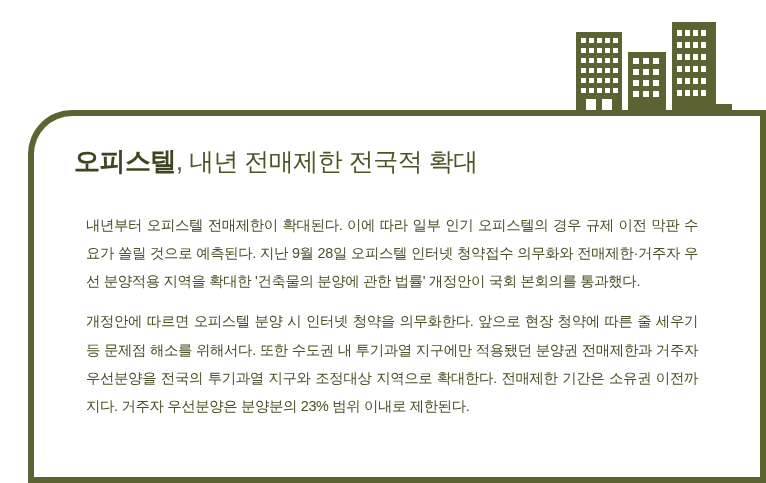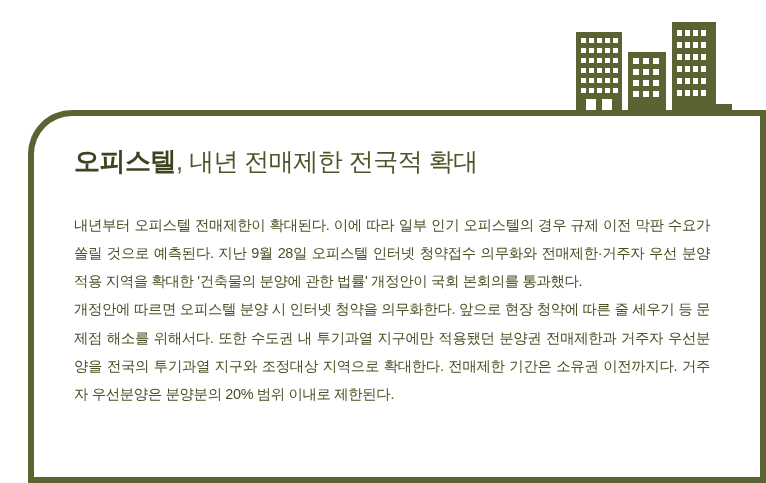--- a/index.html
+++ b/index.html
@@ -86,21 +86,21 @@
   }
 
   .body-copy {
     font-size: 14.4px;
     line-height: 1.95;
     color: #4a4f24;
     letter-spacing: -0.35px;
     text-align: justify;
   }
   .body-copy p {
-    margin: 0;
+    margin: 12px;
   }
   .body-copy p + p {
     margin-top: 0px;
   }
 </style>
 </head>
 <body>
 
 <div class="page">
 
@@ -195,17 +195,17 @@
   <div class="frame-right"></div>
 
   <div class="content">
 
     <h1 class="headline">
       <span class="lead">오피스텔</span><span class="rest">, 내년 전매제한 전국적 확대</span>
     </h1>
 
     <div class="body-copy">
       <p>내년부터 오피스텔 전매제한이 확대된다. 이에 따라 일부 인기 오피스텔의 경우 규제 이전 막판 수요가 쏠릴 것으로 예측된다. 지난 9월 28일 오피스텔 인터넷 청약접수 의무화와 전매제한·거주자 우선 분양적용 지역을 확대한 '건축물의 분양에 관한 법률' 개정안이 국회 본회의를 통과했다.</p>
-      <p>개정안에 따르면 오피스텔 분양 시 인터넷 청약을 의무화한다. 앞으로 현장 청약에 따른 줄 세우기 등 문제점 해소를 위해서다. 또한 수도권 내 투기과열 지구에만 적용됐던 분양권 전매제한과 거주자 우선분양을 전국의 투기과열 지구와 조정대상 지역으로 확대한다. 전매제한 기간은 소유권 이전까지다. 거주자 우선분양은 분양분의 20% 범위 이내로 제한된다.</p>
+      <p>개정안에 따르면 오피스텔 분양 시 인터넷 청약을 의무화한다. 앞으로 현장 청약에 따른 줄 세우기 등 문제점 해소를 위해서다. 또한 수도권 내 투기과열 지구에만 적용됐던 분양권 전매제한과 거주자 우선분양을 전국의 투기과열 지구와 조정대상 지역으로 확대한다. 전매제한 기간은 소유권 이전까지다. 거주자 우선분양은 분양분의 23% 범위 이내로 제한된다.</p>
     </div>
 
   </div>
 </div>
 
 </body></html>

